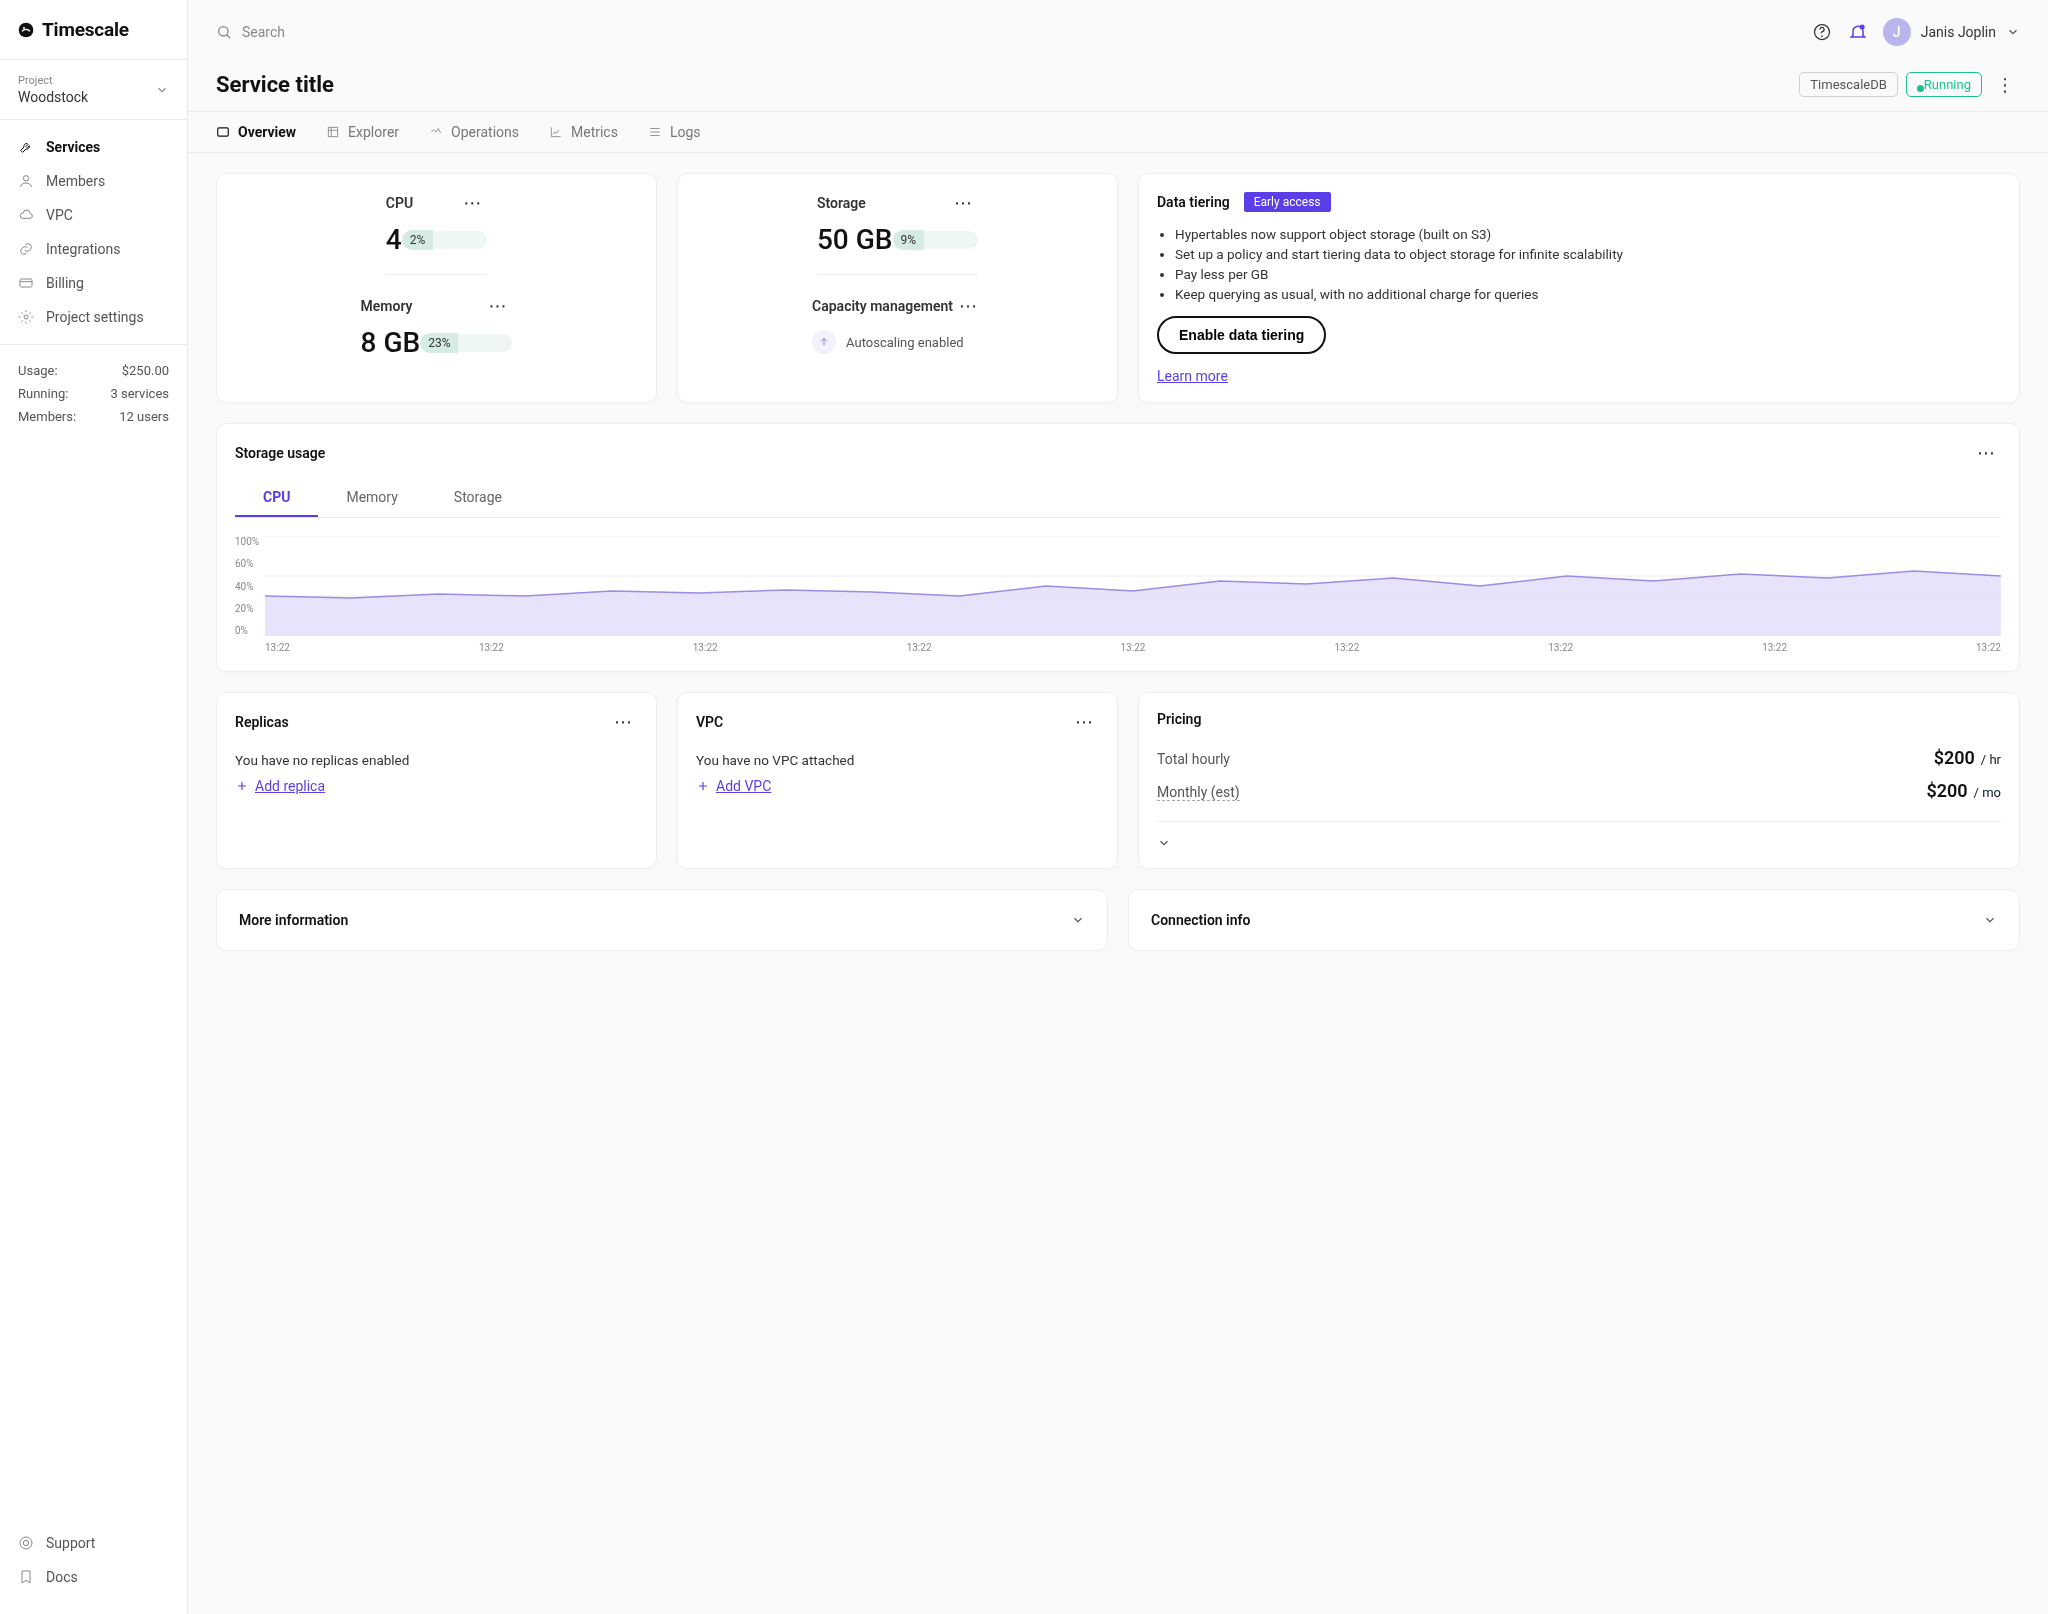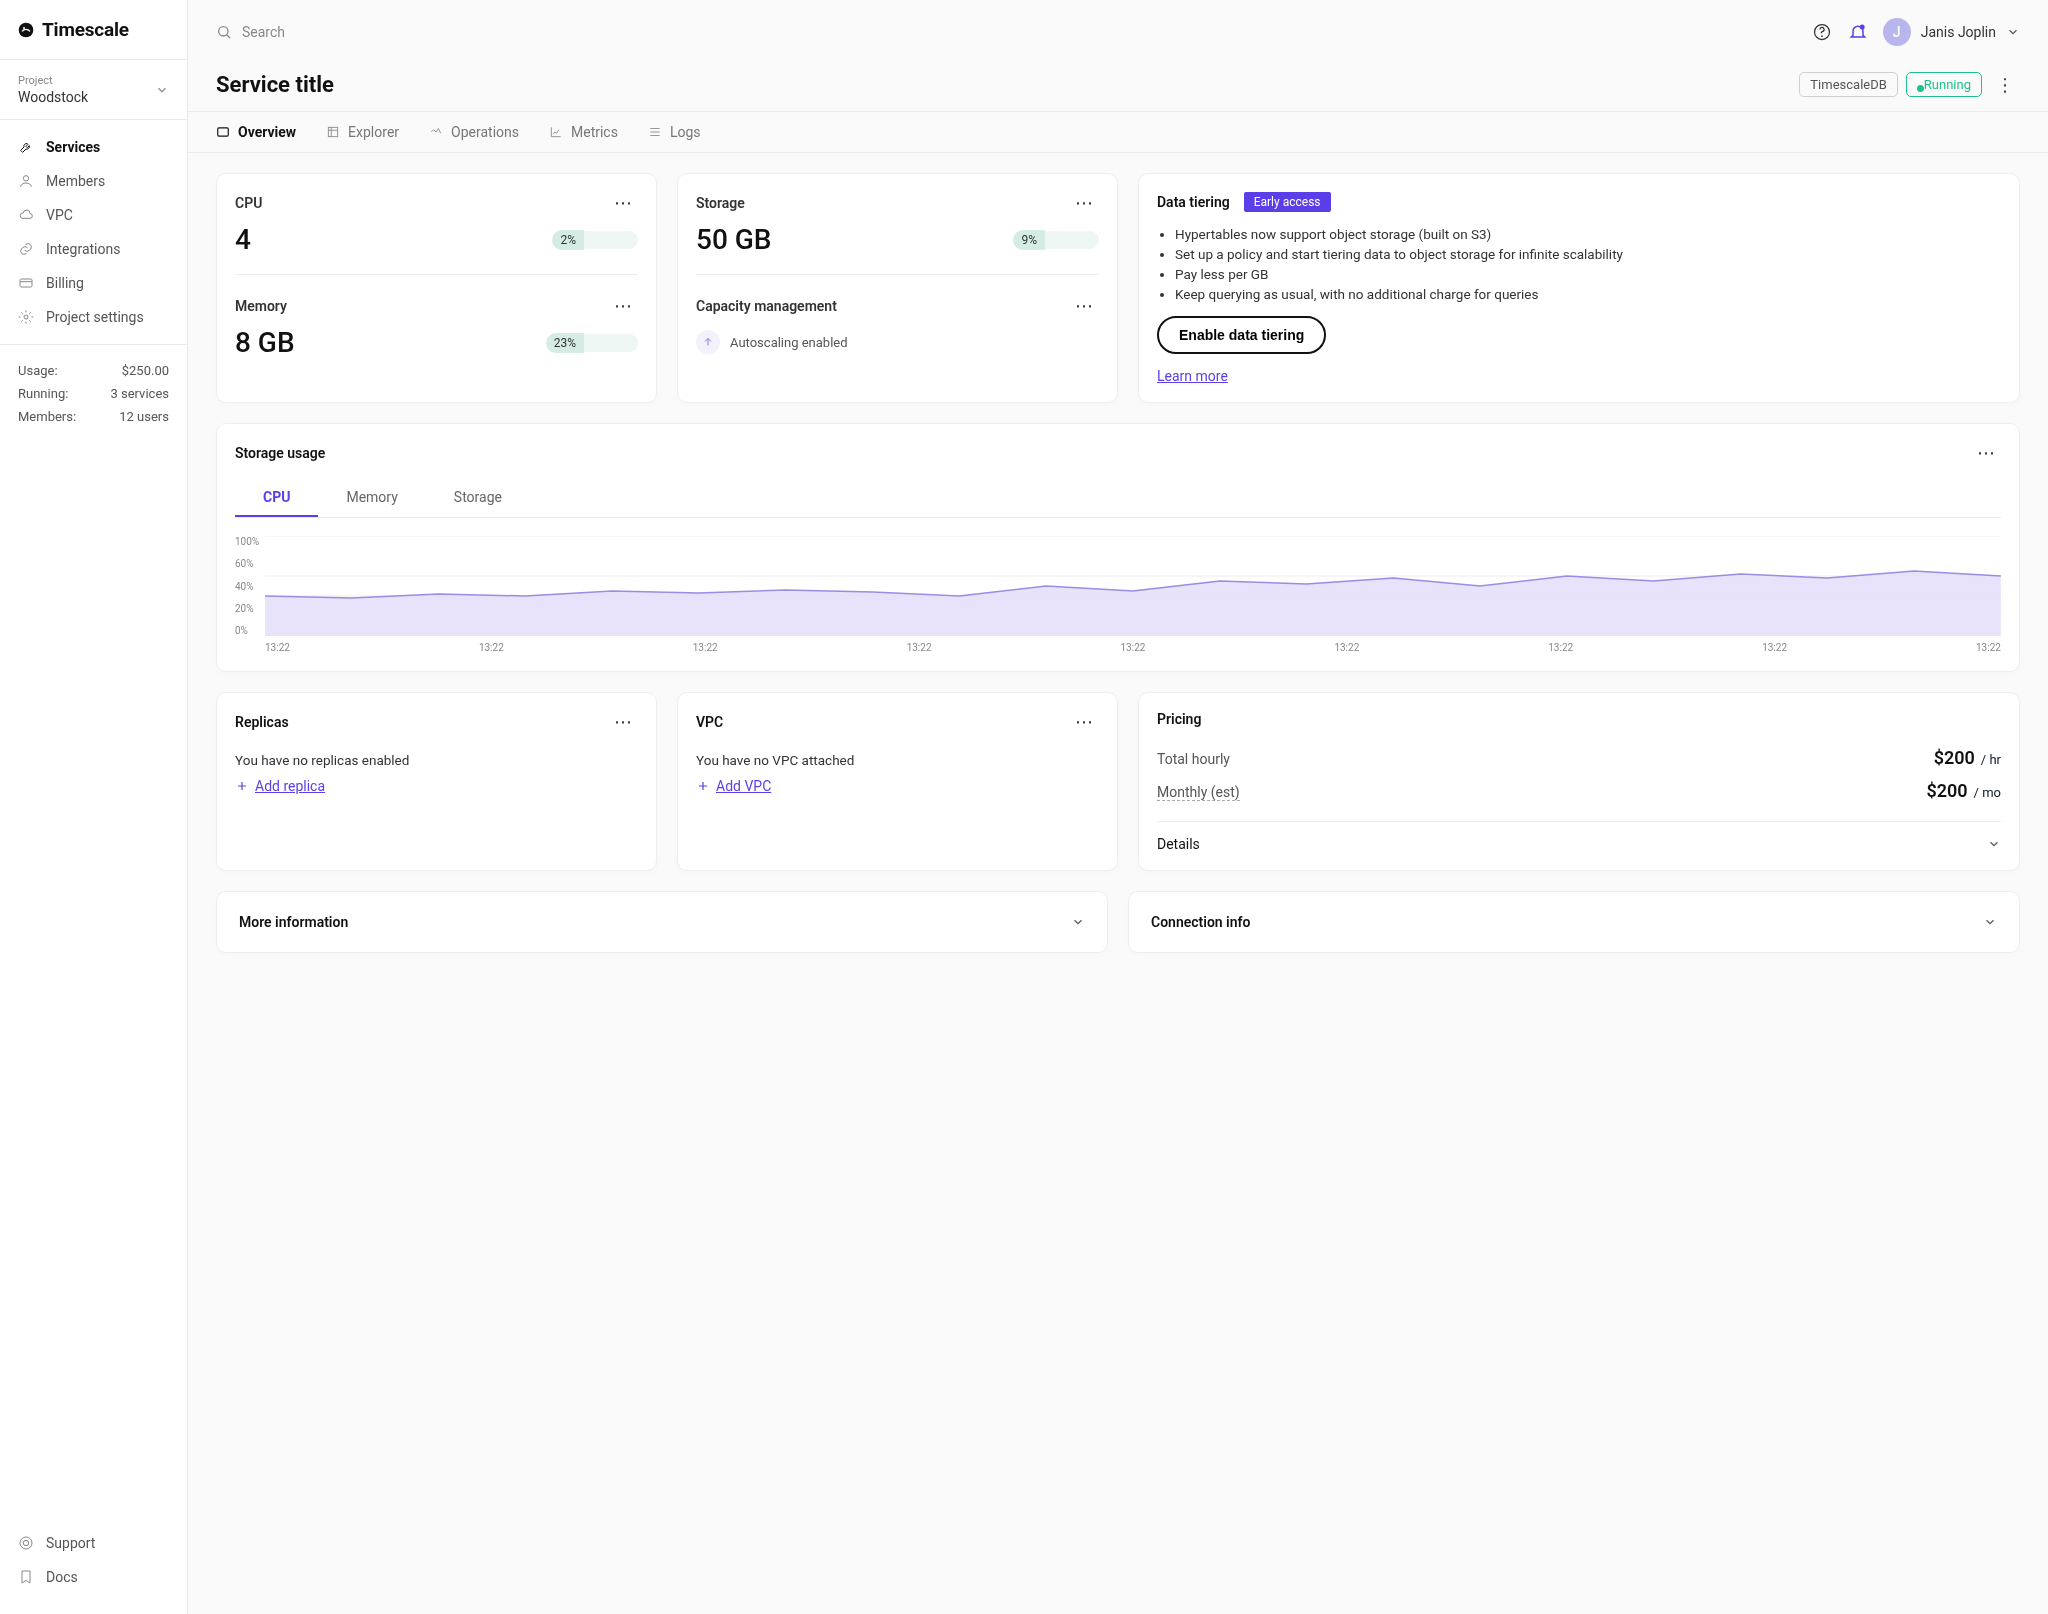--- a/index.html
+++ b/index.html
@@ -42,21 +42,21 @@
 .kebab { font-size:18px; padding:0 6px; cursor:pointer; color:#333; }
 
 
 .tabs { display:flex; gap:30px; padding: 0 28px; border-bottom:1px solid #eaeaea; }
 .tab { display:flex; align-items:center; gap:8px; padding:12px 0; color:#777; cursor:pointer; font-size:14px; }
 .tab.active { color:#111; font-weight:700; }
 
 
 .content { padding: 20px 28px; display:flex; flex-direction:column; gap:20px; }
 .grid-top { display:grid; grid-template-columns: 1fr 1fr 2fr; gap:20px; }
-.card { background:#fff; border:1px solid #eee; border-radius:10px; padding:18px; box-shadow: 0 2px 6px rgba(0,0,0,0.02); }
+.card { background:#fff; border:1px solid #eee; border-radius:10px; padding:18px; box-shadow: 0 2px 6px rgba(0,0,0,0.02); align-items: center; }
 .card-sec { display:flex; flex-direction:column; gap:20px; }
 .metric-head { display:flex; align-items:center; }
 .metric-title { font-weight:600; color:#333; flex:1; }
 .metric-body { display:flex; align-items:center; margin-top:10px; }
 .metric-value { font-size:28px; font-weight:500; flex:1; }
 .pill-bar { display:flex; align-items:center; gap:0px; }
 .pill-pct { background:#d4ece4; color:#333; padding:3px 8px; border-radius:10px 0 0 10px; font-size:12px; }
 .pill-track { width:54px; height:18px; background:#eef7f3; border-radius:0 10px 10px 0; position:relative; }
 .hr { height:1px; background:#eee; margin-top:18px; }
 .autoscale-row { display:flex; align-items:center; gap:10px; margin-top:14px; color:#555; font-size:13px; }
@@ -477,21 +477,20 @@
             <span class="pricing-val">$200</span>
             <span class="pricing-unit">/ hr</span>
           </div>
           <div class="pricing-row">
             <span class="pricing-label dotted">Monthly (est)</span>
             <span style="flex:1"></span>
             <span class="pricing-val">$200</span>
             <span class="pricing-unit">/ mo</span>
           </div>
           <div class="details-row">
-            <span style="flex:1">Details</span>
             <span>
                 <svg width="14" height="14" viewBox="0 0 24 24">
                   <path d="M6 9l6 6 6-6" stroke="#555" stroke-width="2" fill="none"></path>
                 </svg>
               </span>
           </div>
         </div>
       </div>
 
       <div class="grid-bot" style="grid-template-columns: 1fr 1fr;">

